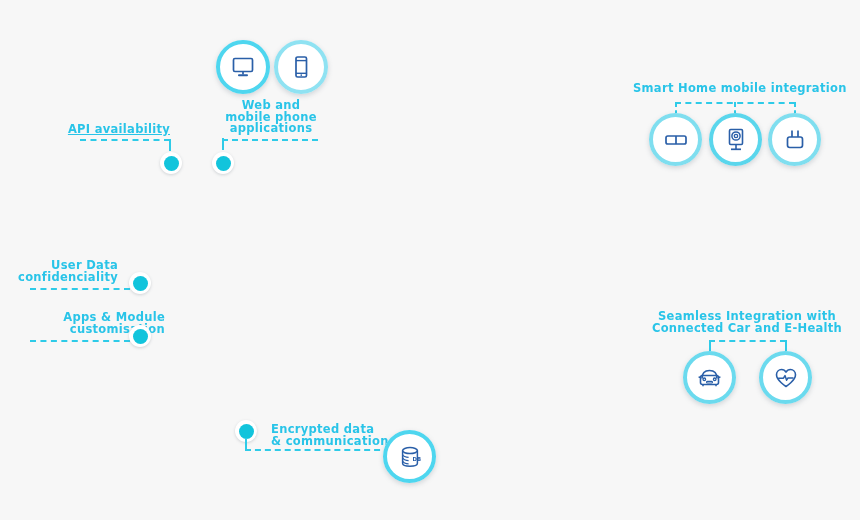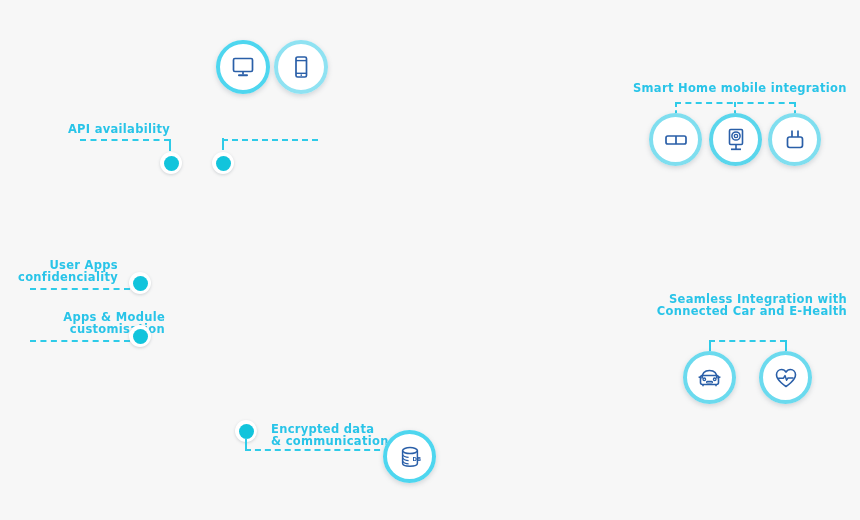--- a/index.html
+++ b/index.html
@@ -87,26 +87,29 @@
   <div class="badge" style="left:274px;top:40px;width:54px;height:54px;">
     <span class="ring" style="border:4px solid #8fe2f2;"></span>
     <svg width="26" height="26" viewBox="0 0 26 26">
       <rect x="8" y="3" width="10.5" height="20" rx="1.6" fill="none" stroke="#2a5fa8" stroke-width="1.7"></rect>
       <line x1="8" y1="6.6" x2="18.5" y2="6.6" stroke="#2a5fa8" stroke-width="1.4"></line>
       <line x1="8" y1="19.3" x2="18.5" y2="19.3" stroke="#2a5fa8" stroke-width="1.4"></line>
       <circle cx="13.25" cy="21.1" r="0.85" fill="#2a5fa8"></circle>
     </svg>
   </div>
 
+  <div class="label center" style="left:201px;top:100px;width:140px;">Web and
+mobile phone
+applications</div>
 
   <div class="vdash" style="left:222px;top:138px;height:12px;"></div>
   <div class="hdash" style="left:222px;top:139px;width:96px;"></div>
   <div class="dot d22" style="left:212px;top:152px;"></div>
 
-  <div class="label right" style="left:0px;top:124px;width:170px;">API availability</div>
+  <div class="label right" style="left:0px;top:124px;width:170px;text-decoration:underline;">API availability</div>
   <div class="hdash" style="left:80px;top:139px;width:90px;"></div>
   <div class="vdash" style="left:169px;top:139px;height:12px;"></div>
   <div class="dot d22" style="left:160px;top:152px;"></div>
 
   <div class="label center" style="left:633px;top:83px;width:200px;">Smart Home mobile integration</div>
 
   <div class="hdash" style="left:675px;top:102px;width:120px;"></div>
   <div class="vdash" style="left:675px;top:102px;height:13px;"></div>
   <div class="vdash" style="left:734px;top:102px;height:13px;"></div>
   <div class="vdash" style="left:794px;top:102px;height:13px;"></div>
@@ -132,31 +135,31 @@
 
   <div class="badge" style="left:768px;top:113px;width:53px;height:53px;">
     <span class="ring" style="border:4px solid #7fdeef;"></span>
     <svg width="28" height="28" viewBox="0 0 28 28">
       <line x1="11" y1="4.5" x2="11" y2="11" stroke="#2a5fa8" stroke-width="1.7"></line>
       <line x1="17" y1="4.5" x2="17" y2="11" stroke="#2a5fa8" stroke-width="1.7"></line>
       <rect x="6.5" y="11" width="15" height="10.5" rx="2.2" fill="none" stroke="#2a5fa8" stroke-width="1.7"></rect>
     </svg>
   </div>
 
-  <div class="label right" style="left:0px;top:260px;width:118px;">User Apps
+  <div class="label right" style="left:0px;top:260px;width:118px;">User Data
 confidenciality</div>
   <div class="hdash" style="left:30px;top:288px;width:100px;"></div>
   <div class="dot d22" style="left:129px;top:272px;"></div>
 
   <div class="label right" style="left:0px;top:312px;width:118px;padding-left:47px;">Apps &amp; Module
 customisation</div>
   <div class="hdash" style="left:30px;top:340px;width:100px;"></div>
   <div class="dot d22" style="left:129px;top:325px;"></div>
 
-  <div class="label center" style="left:647px;top:294px;width:200px;text-align:right;">Seamless Integration with
+  <div class="label center" style="left:647px;top:311px;width:200px;">Seamless Integration with
 Connected Car and E-Health</div>
 
   <div class="hdash" style="left:709px;top:340px;width:77px;"></div>
   <div class="vdash" style="left:709px;top:340px;height:12px;"></div>
   <div class="vdash" style="left:785px;top:340px;height:12px;"></div>
 
   <div class="badge" style="left:683px;top:351px;width:53px;height:53px;">
     <span class="ring" style="border:4px solid #6bdaee;"></span>
     <svg width="29" height="29" viewBox="0 0 29 29">
       <path d="M7 15.5 C7 10.5 9.5 7.5 14.5 7.5 C19.5 7.5 22 10.5 22 15.5" fill="none" stroke="#2a5fa8" stroke-width="1.6"></path>

